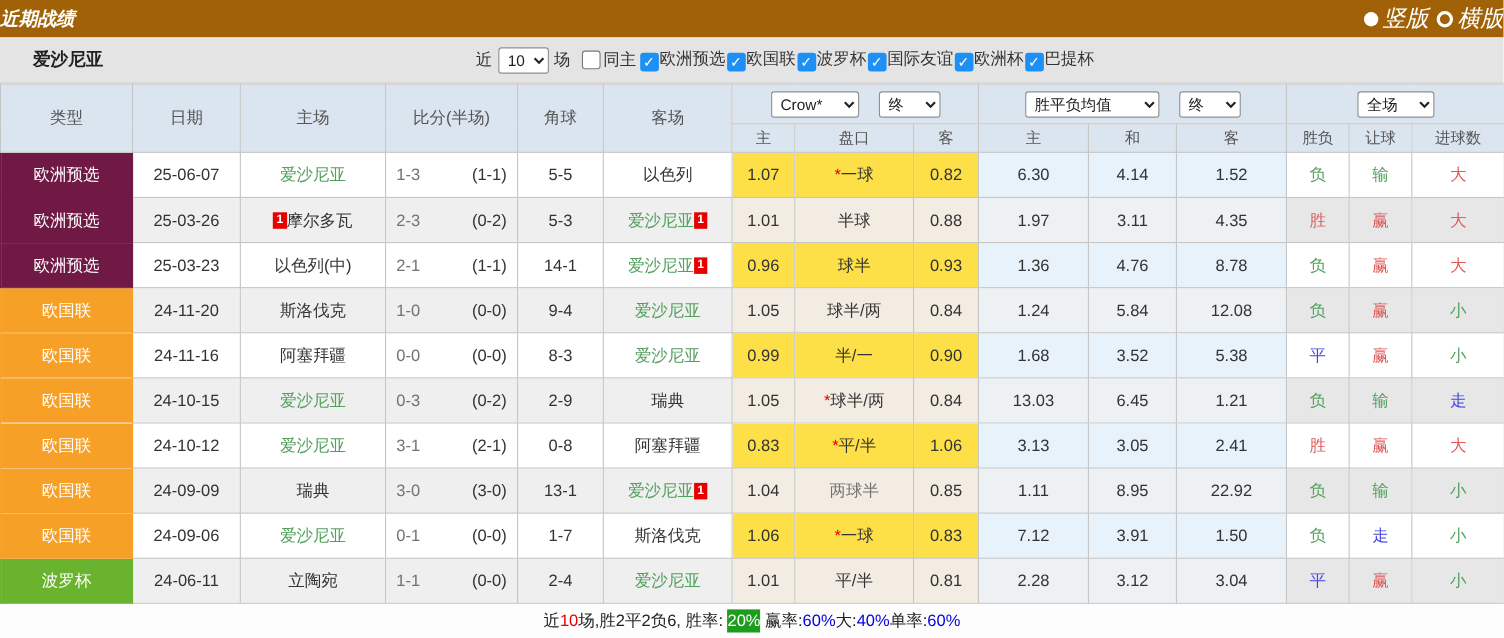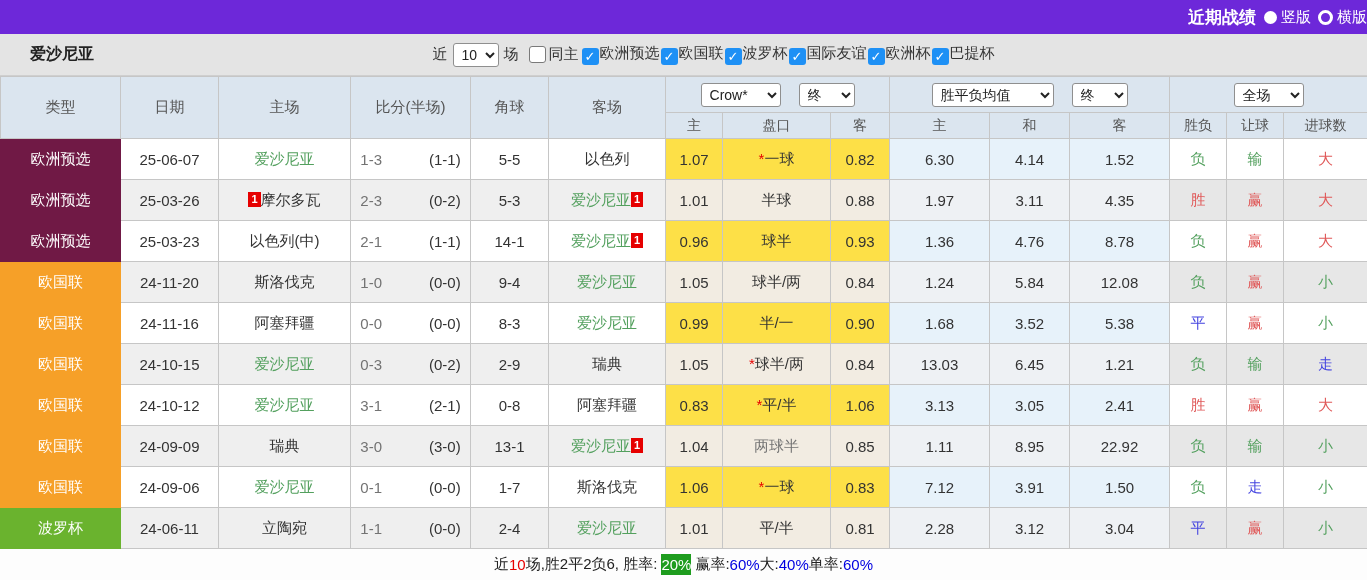--- a/index.html
+++ b/index.html
@@ -1,23 +1,23 @@
 <!DOCTYPE html>
 <html><head>
 <meta charset="utf-8">
 <style>
   * { box-sizing: border-box; margin: 0; padding: 0; }
   html,body { width:1367px; height:580px; overflow:hidden; background:#fff;
     font-family:"Liberation Sans","DejaVu Sans",sans-serif; }
   .page { width:1367px; height:580px; }
 
   
-  .topbar { height:34px; background:#6d28d9; display:flex; align-items:center; justify-content:flex-end; gap:8px; color:#fff; }
+  .topbar { height:34px; background:#a16207; display:flex; align-items:center; justify-content:space-between; gap:8px; color:#fff;font-style:italic; }
   .topbar .title { font-size:17px; font-weight:bold; }
-  .radio-group { display:flex; align-items:center; gap:7px; font-size:15px; }
+  .radio-group { display:flex; align-items:center; gap:7px; font-size:21px; }
   .radio { display:inline-block; width:13px; height:13px; border-radius:50%; }
   .radio.sel { background:#fff; }
   .radio.unsel { background:transparent; border:3px solid #fff; width:15px; height:15px; }
   .radio-item { display:flex; align-items:center; gap:4px; cursor:pointer; }
 
   
   .filterbar { height:42px; background:#e4e4e4; display:flex; align-items:center; position:relative; border-bottom:1px solid #cfcfcf; }
   .team { position:absolute; left:30px; font-size:16px; font-weight:bold; color:#222; }
   .filters { margin:0 auto; display:flex; align-items:center; font-size:15px; color:#333; padding-left:60px; }
   .filters select { margin:0 5px; }

